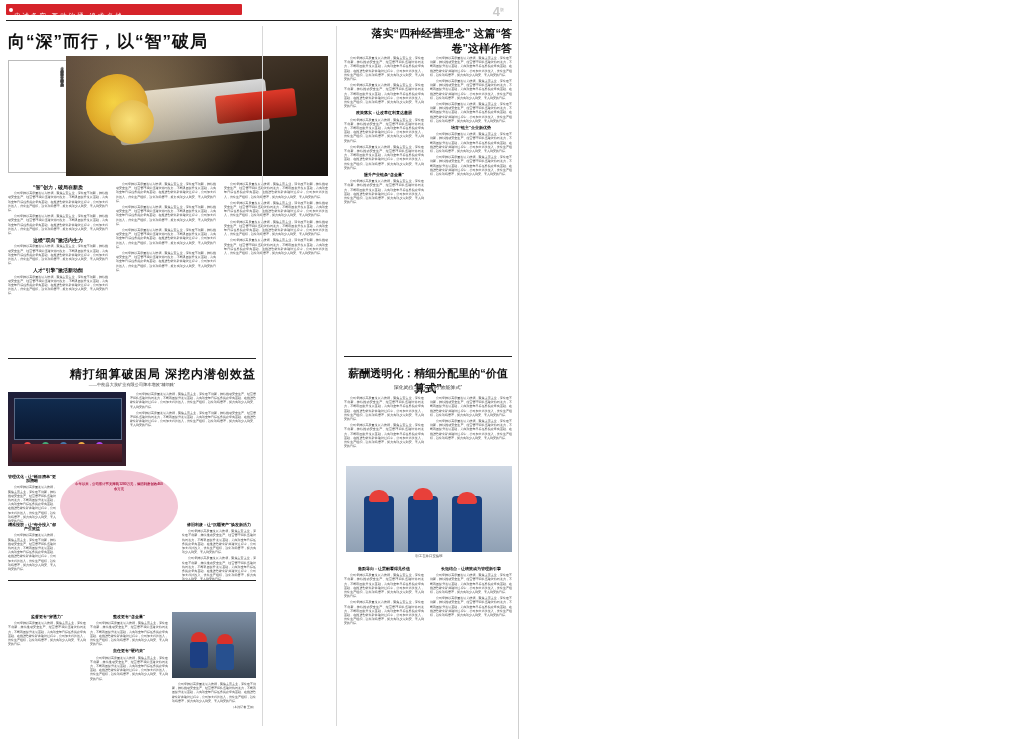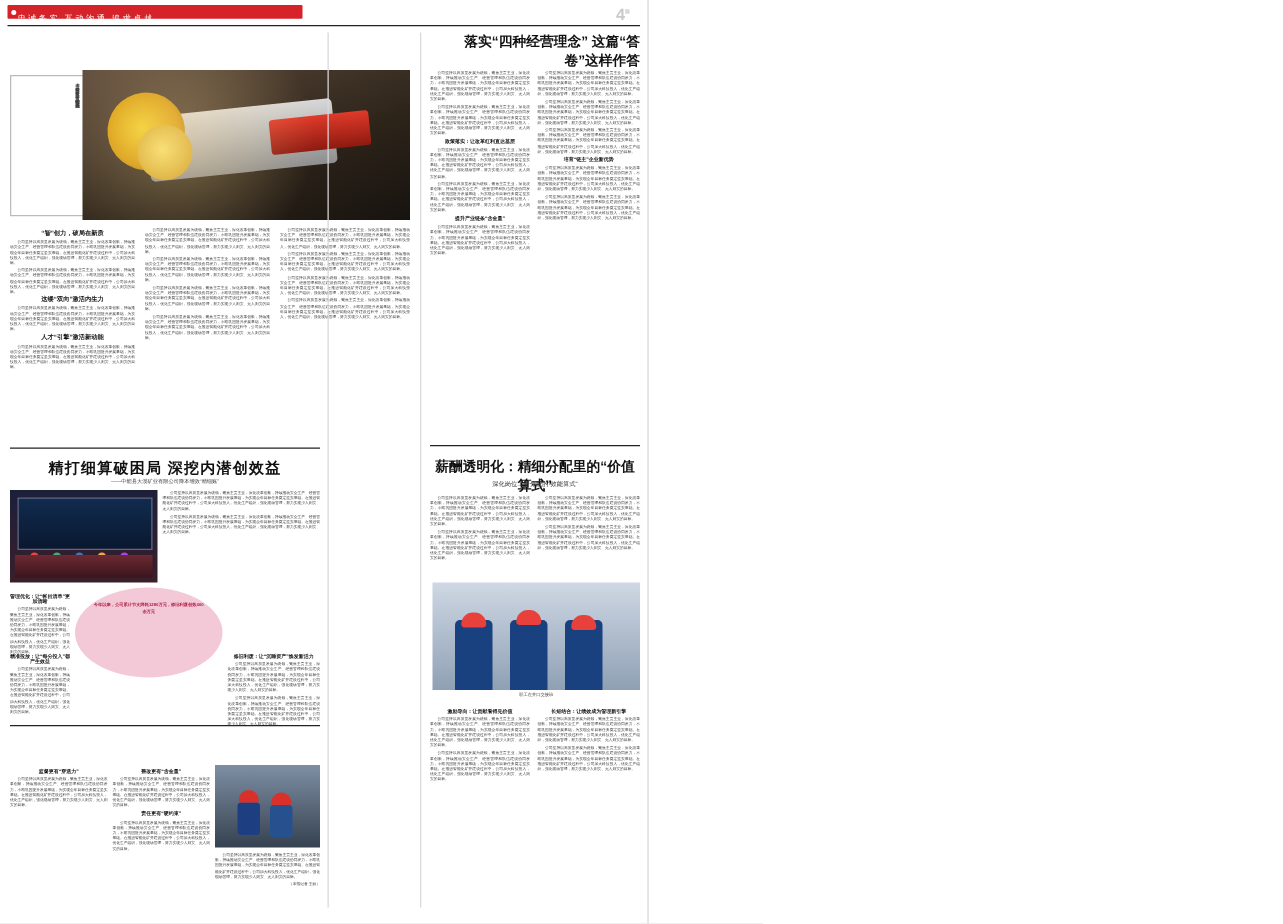--- a/index.html
+++ b/index.html
@@ -25,21 +25,21 @@
   #photo1{position:absolute;left:66px;top:56px;width:262px;height:120px;overflow:hidden;background:linear-gradient(160deg,#5d4a3c,#2d2419 60%,#171310);}
   #photo1 .machine{position:absolute;left:52px;top:30px;width:150px;height:52px;background:linear-gradient(180deg,#d8d8d8,#8e8e8e);border-radius:4px;transform:rotate(-6deg);}
   #photo1 .cutter{position:absolute;left:20px;top:18px;width:62px;height:62px;border-radius:50%;background:radial-gradient(circle at 45% 45%,#f2d02a,#d79b10 60%,#8d5f05);transform:rotate(-6deg);}
   #photo1 .cutter2{position:absolute;left:44px;top:44px;width:44px;height:44px;border-radius:50%;background:radial-gradient(circle at 45% 45%,#f6e06a,#c89316);}
   #photo1 .red{position:absolute;left:150px;top:36px;width:80px;height:28px;background:linear-gradient(180deg,#e03a2a,#8d1a10);transform:rotate(-6deg);border-radius:3px;}
   #photo1 .glow{position:absolute;left:0;top:0;width:100%;height:100%;background:radial-gradient(circle at 30% 45%,rgba(255,220,150,.35),rgba(0,0,0,0) 55%);}
 
   .subhead{font-size:5px;font-weight:bold;color:#111;text-align:center;margin:3px 0 2px;}
 
   
-  #left .headline2{position:absolute;left:8px;top:366px;width:248px;text-align:center;font-size:12px;font-weight:bold;color:#111;letter-spacing:1px;}
+  #left .headline2{position:absolute;left:8px;top:366px;width:248px;text-align:right;font-size:12px;font-weight:bold;color:#111;letter-spacing:1px;}
   #left .sub2{position:absolute;left:8px;top:382px;width:248px;text-align:center;font-size:4.2px;color:#444;}
   #photo2{position:absolute;left:8px;top:392px;width:118px;height:74px;background:linear-gradient(180deg,#1d1f3a,#3a1f2b);overflow:hidden;}
   #photo2 .screen{position:absolute;left:6px;top:6px;width:106px;height:40px;background:linear-gradient(180deg,#112b4e,#0a1830);border:1px solid #5a6a86;}
   #photo2 .dot{position:absolute;width:7px;height:7px;border-radius:50%;}
   #photo2 .deskrow{position:absolute;left:4px;top:52px;width:110px;height:18px;background:linear-gradient(180deg,#6d2a33,#3a151c);}
   #bubble{position:absolute;left:60px;top:470px;width:118px;height:72px;background:#f3c9d7;border-radius:50%;}
   #bubble .btxt{position:absolute;left:14px;top:12px;width:90px;font-size:3.4px;line-height:5px;color:#b0204a;text-align:center;font-weight:bold;}
 
   #left .headline3{position:absolute;left:8px;top:592px;width:248px;text-align:center;font-size:11px;font-weight:bold;color:#111;letter-spacing:1px;}
   #photo3{position:absolute;left:172px;top:612px;width:84px;height:66px;background:linear-gradient(180deg,#7e8fa4,#35414f);overflow:hidden;}
@@ -68,20 +68,21 @@
 
     <div id="left-masthead">
       <div class="masthead-bar">
         <div class="masthead-dot"></div>
         <span>忠诚务实  互动沟通  追求卓越</span>
       </div>
       <div id="page-num"><span>4</span><small>版</small></div>
     </div>
     <div style="position:absolute;left:6px;top:20px;width:506px;" class="hr-thin"></div>
 
+    <div class="headline1">向“深”而行，以“智”破局</div>
     <div class="kicker-box">编者按：面对日益复杂的开采环境，公司坚持向科技要效益、向管理要安全，推动矿井智能化建设不断走深走实，为高质量发展注入强劲动能。</div>
 
     <div id="photo1">
       <div class="machine"></div>
       <div class="red"></div>
       <div class="cutter"></div>
       <div class="cutter2"></div>
       <div class="glow"></div>
     </div>
 

